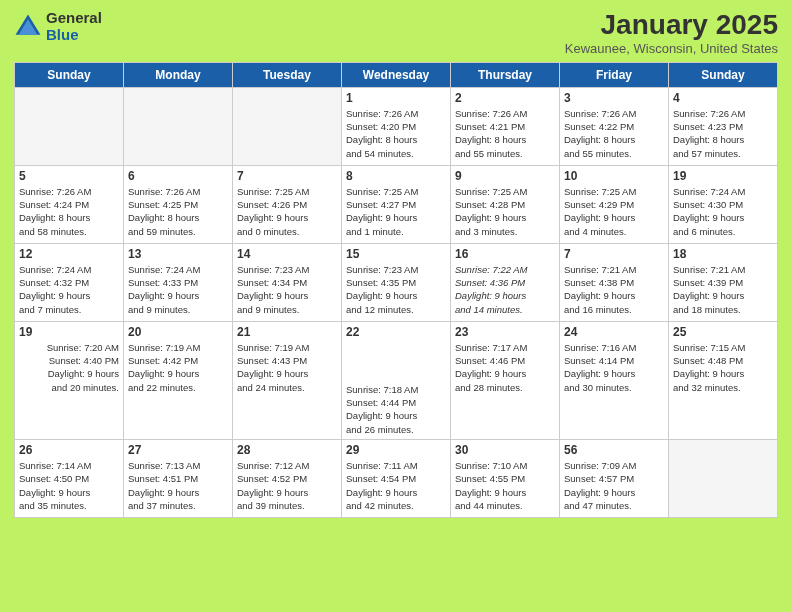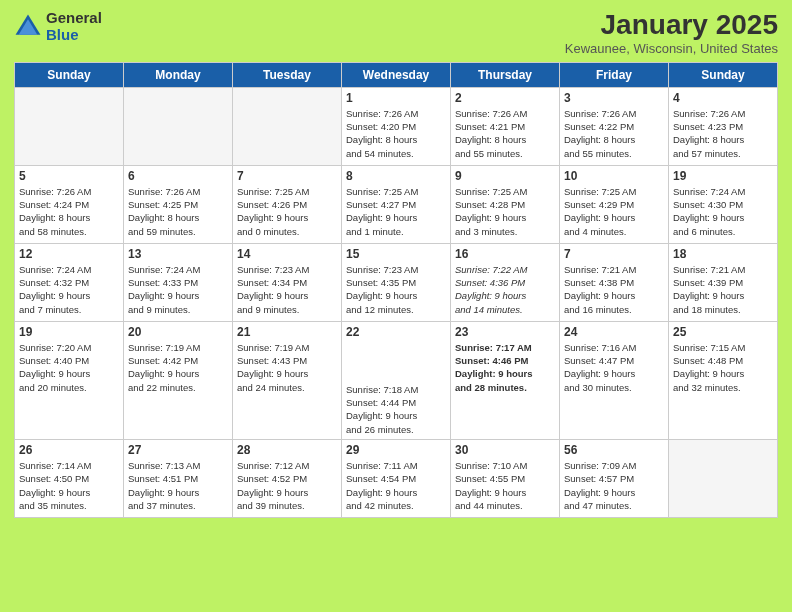--- a/index.html
+++ b/index.html
@@ -263,21 +263,21 @@
             <span class="day-num">18</span>
             <div class="day-info" style="white-space: pre-line;">Sunrise: 7:21 AM
 Sunset: 4:39 PM
 Daylight: 9 hours
 and 18 minutes.</div>
           </td>
         </tr>
         <tr>
           <td>
             <span class="day-num">19</span>
-            <div class="day-info" style="white-space: pre-line;">Sunrise: 7:20 AM
+            <div class="day-info" style="white-space: pre-line; text-align: right;">Sunrise: 7:20 AM
 Sunset: 4:40 PM
 Daylight: 9 hours
 and 20 minutes.</div>
           </td>
           <td>
             <span class="day-num">20</span>
             <div class="day-info" style="white-space: pre-line;">Sunrise: 7:19 AM
 Sunset: 4:42 PM
 Daylight: 9 hours
 and 22 minutes.</div>
@@ -291,29 +291,29 @@
           </td>
           <td>
             <span class="day-num">22</span>
             <div class="day-info" style="white-space: pre-line; margin-top: 44px;">Sunrise: 7:18 AM
 Sunset: 4:44 PM
 Daylight: 9 hours
 and 26 minutes.</div>
           </td>
           <td>
             <span class="day-num">23</span>
-            <div class="day-info" style="white-space: pre-line; font-weight: bold;">Sunrise: 7:17 AM
+            <div class="day-info" style="white-space: pre-line;">Sunrise: 7:17 AM
 Sunset: 4:46 PM
 Daylight: 9 hours
 and 28 minutes.</div>
           </td>
           <td>
             <span class="day-num">24</span>
             <div class="day-info" style="white-space: pre-line;">Sunrise: 7:16 AM
-Sunset: 4:47 PM
+Sunset: 4:14 PM
 Daylight: 9 hours
 and 30 minutes.</div>
           </td>
           <td>
             <span class="day-num">25</span>
             <div class="day-info" style="white-space: pre-line;">Sunrise: 7:15 AM
 Sunset: 4:48 PM
 Daylight: 9 hours
 and 32 minutes.</div>
           </td>

